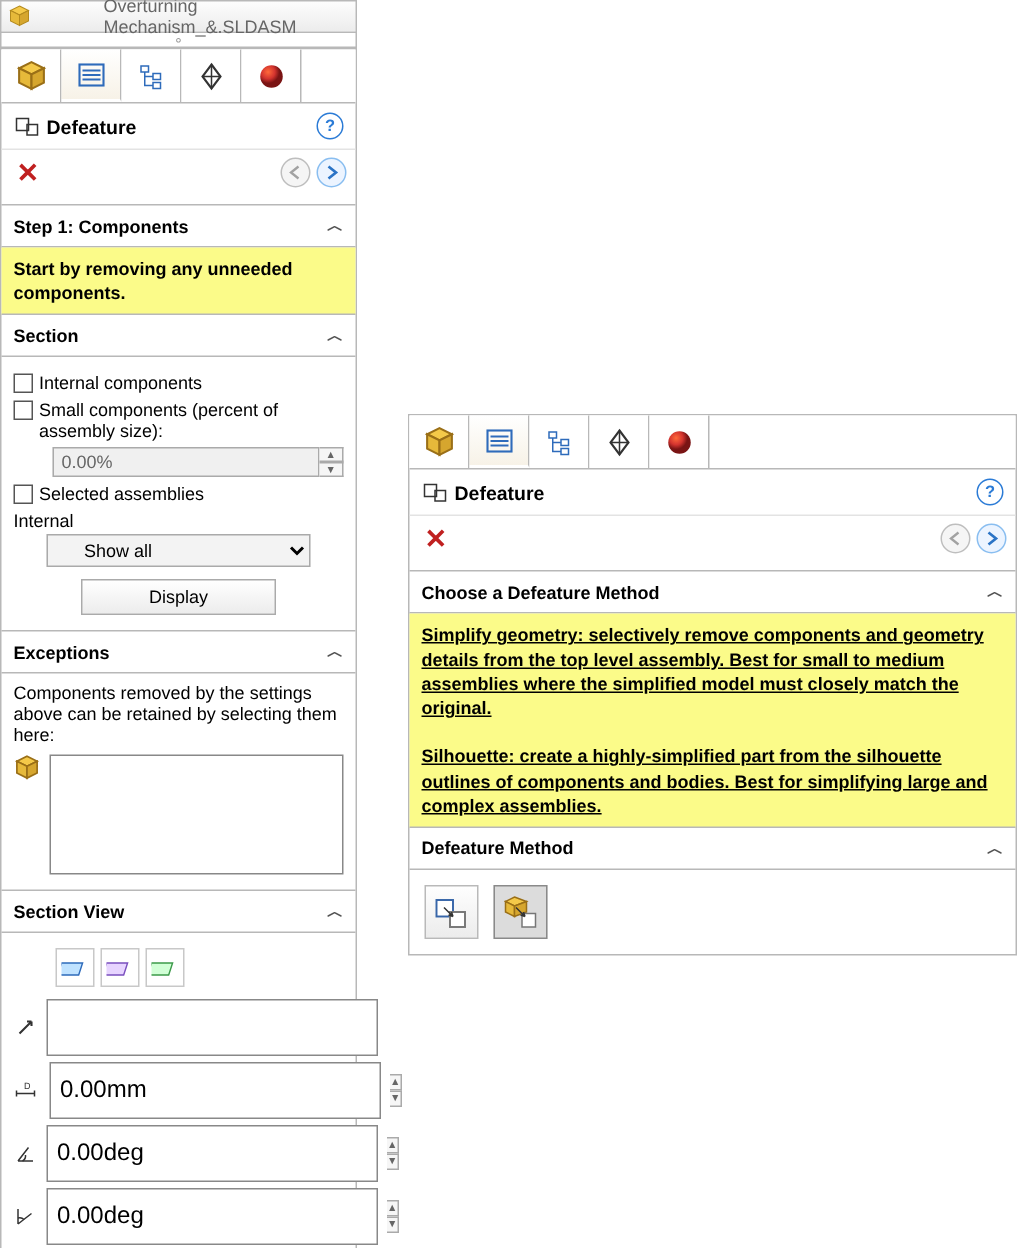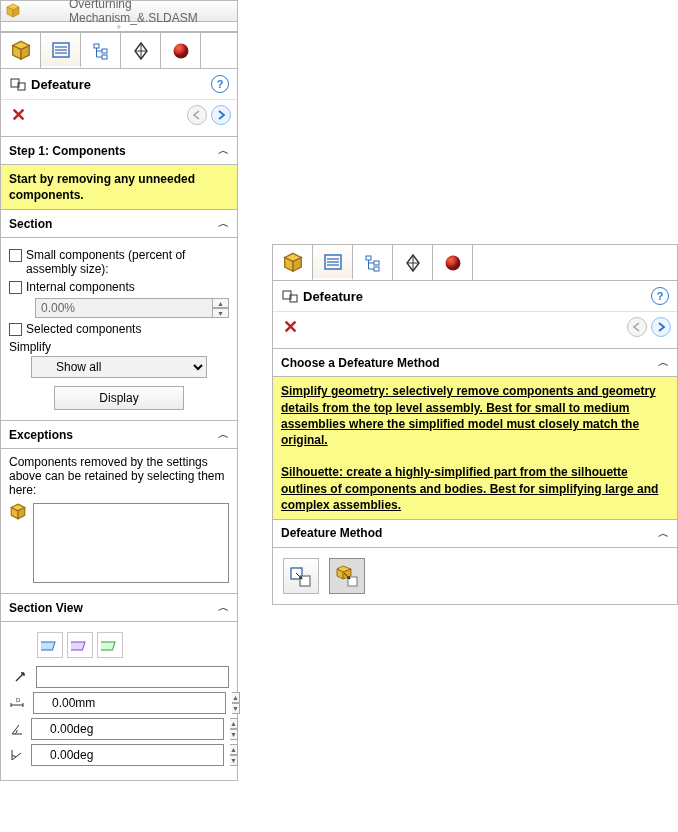--- a/index.html
+++ b/index.html
@@ -112,21 +112,21 @@
     display:flex;gap:4px;margin-top:6px;
   }
   .listbox-icon {width:20px;}
   .listbox-area{
     flex:1;height:80px;border:1px solid #888;background:#fff;
   }
   .sv-icons {display:flex;gap:4px;margin:4px 0 8px 28px;}
   .sv-icon{width:26px;height:26px;border:1px solid #c8c8c8;display:flex;align-items:center;justify-content:center;}
   .dim-row{display:flex;align-items:center;gap:6px;margin:4px 0;}
   .dim-row .ico{width:22px;display:flex;align-items:center;justify-content:center;}
-  .dim-row input{flex:1;height:22px;border:1px solid #888;padding:0 18px;font-size:12px;}
+  .dim-row input{flex:1;height:38px;border:1px solid #888;padding:0 6px;font-size:16px;}
   .dim-row .spin{height:22px;}
   .dim-empty input{background:#fff;}
 
   .method-btns{display:flex;gap:10px;padding:10px;}
   .method-btn{width:36px;height:36px;border:1px solid #b9b9b9;background:linear-gradient(#fefefe,#ececec);display:flex;align-items:center;justify-content:center;}
   .method-btn.sel{border:1px solid #8a8a8a;background:#dcdcdc;}
 
   
   svg { display:block;}
 </style>
@@ -224,38 +224,38 @@
   </div>
   <div class="note">Start by removing any unneeded components.</div>
 
   <div class="sec-head">
     <span>Section</span>
     <span class="chev">︿</span>
   </div>
   <div class="sec-body">
     <div class="chk-row">
       <div class="chk"></div>
-      <span>Small components (percent of assembly size):</span>
+      <span>Internal components</span>
     </div>
     <div class="chk-row">
       <div class="chk"></div>
-      <span>Internal components</span>
+      <span>Small components (percent of assembly size):</span>
     </div>
     <div class="num-field">
       <input readonly="" value="0.00%" style="">
       <div class="spin">
             <div>▲</div>
             <div>▼</div>
           </div>
     </div>
     <div class="chk-row">
       <div class="chk"></div>
-      <span>Selected components</span>
-    </div>
-    <div class="label">Simplify</div>
+      <span>Selected assemblies</span>
+    </div>
+    <div class="label">Internal</div>
     <div class="select-row" style="padding:0 22px;">
       <select>
         <option>Show all</option>
       </select>
     </div>
     <button class="btn">Display</button>
   </div>
 
   <div class="sec-head">
     <span>Exceptions</span>

